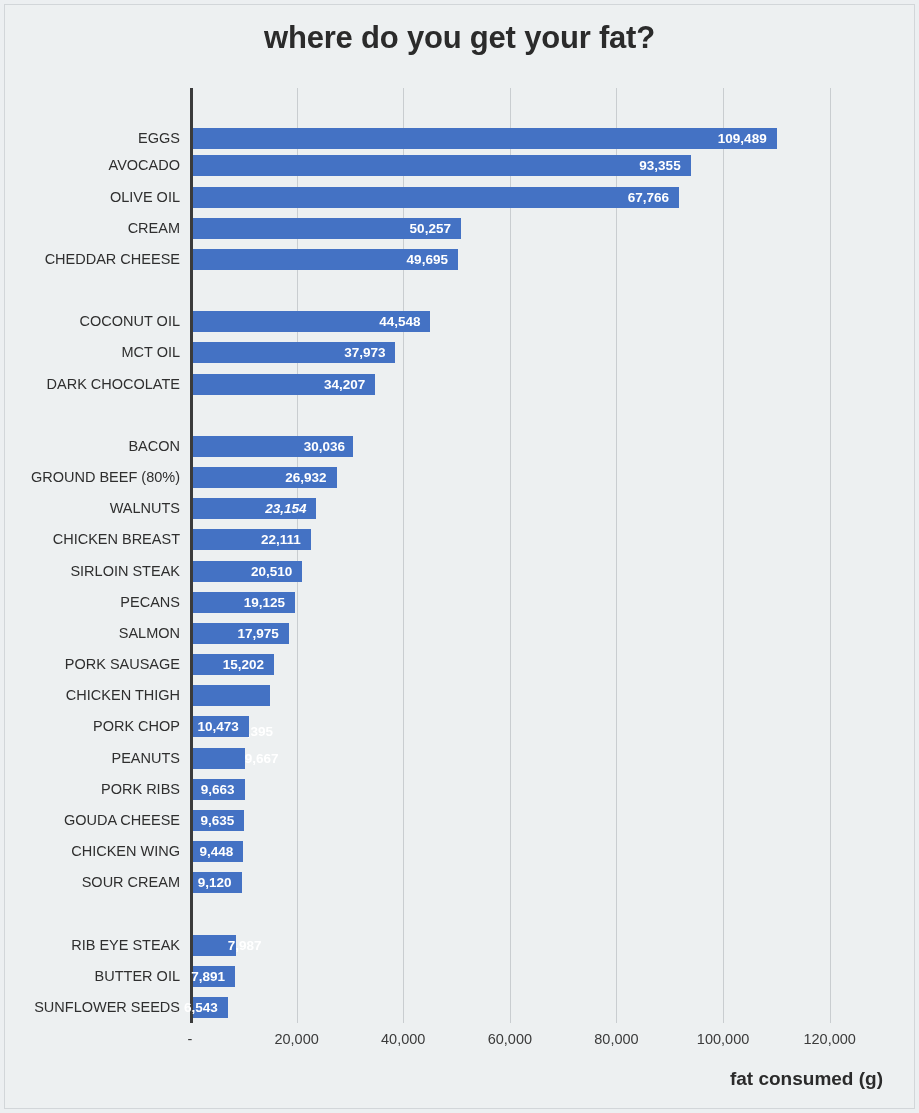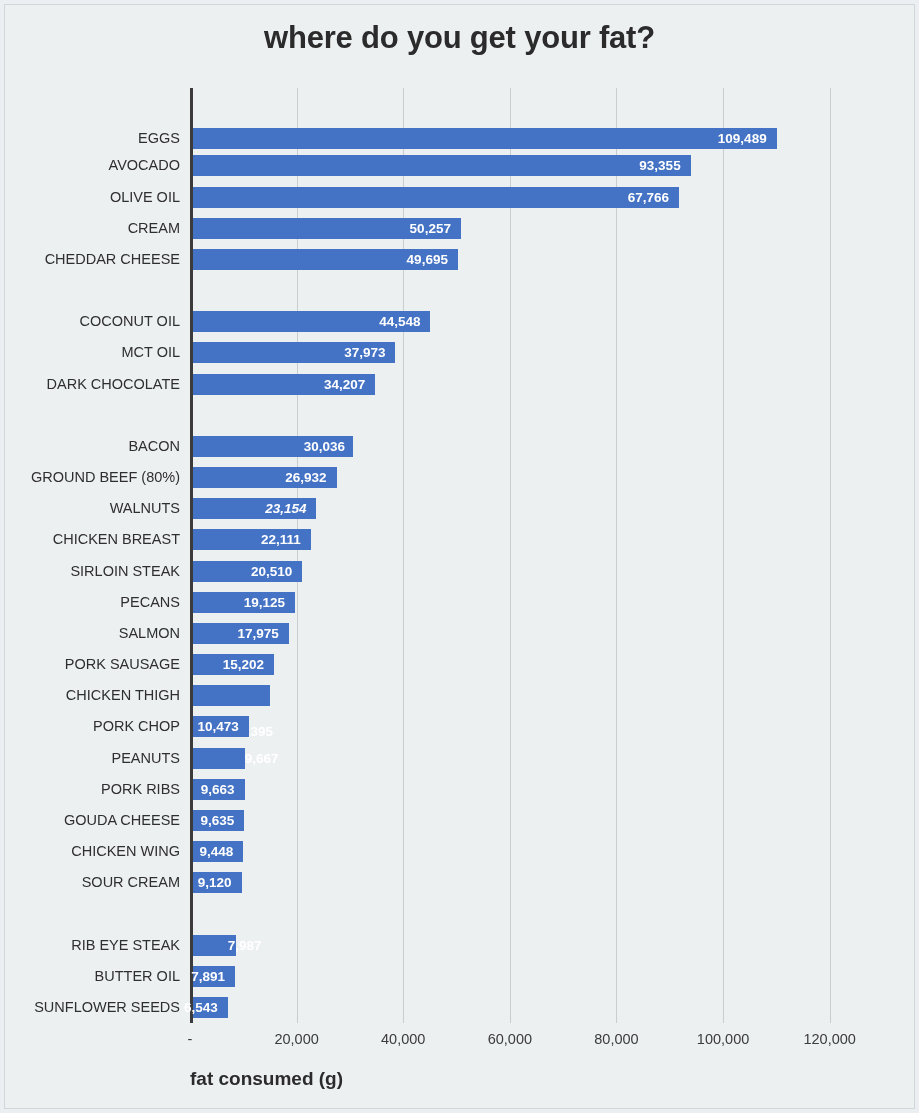--- a/index.html
+++ b/index.html
@@ -112,21 +112,21 @@
     transform: translateX(-50%);
     font-size: 14.5px;
     color: #3b3b3b;
     white-space: nowrap;
   }
   #x-axis-title {
     position: absolute;
     top: 1068px;
     left: 190px;
     width: 693px;
-    text-align: left;
+    text-align: right;
     font-size: 19px;
     font-weight: bold;
     color: #2b2b2b;
   }
 </style>
 </head>
 <body>
 
 <div id="chart-root">
   <div class="chart-border"></div>

